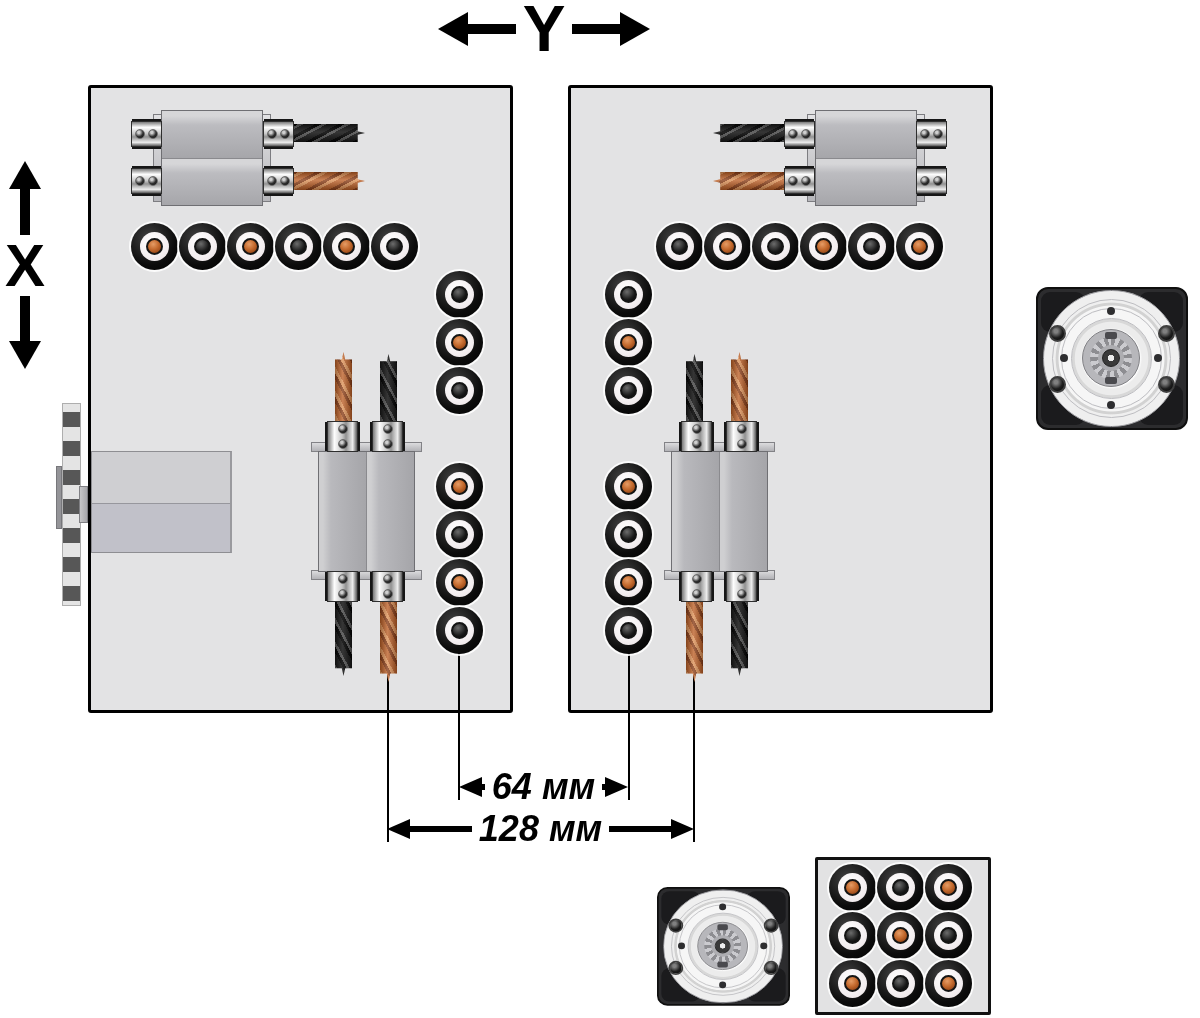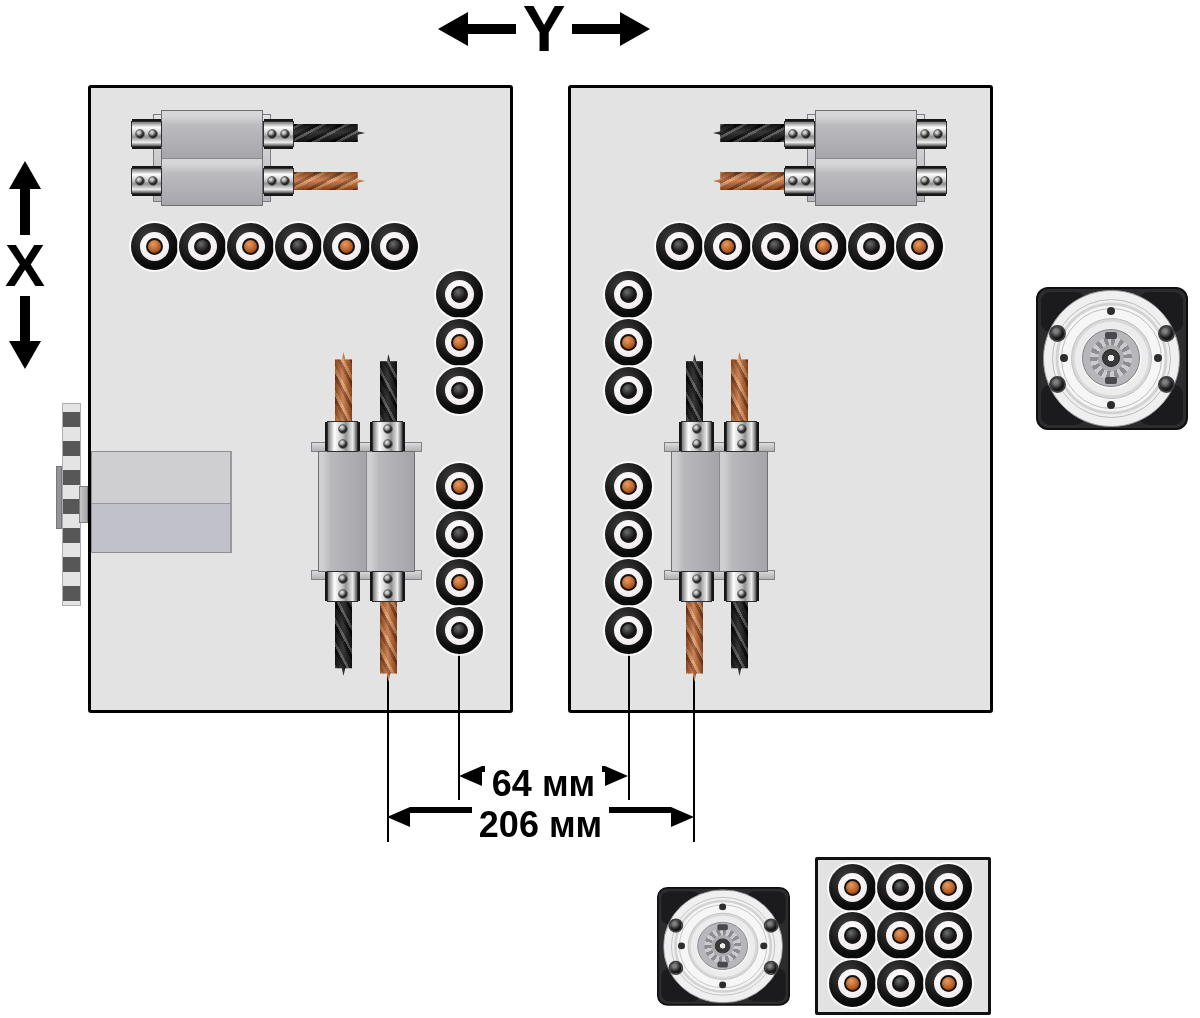--- a/index.html
+++ b/index.html
@@ -69,21 +69,21 @@
   .sawblade{position:absolute;left:63px;top:404px;width:17px;height:201px;z-index:2;
            background:repeating-linear-gradient(180deg,#e4e4e4 0 8px,#575757 8px 23px,#e4e4e4 23px 29px);
            outline:1px solid #aeaeae;}
   .sawbar{position:absolute;left:56px;top:466px;width:6px;height:63px;background:#949498;border:1px solid #77777b;box-sizing:border-box;z-index:1;}
   .sawlink{position:absolute;left:79px;top:486px;width:9px;height:37px;background:linear-gradient(90deg,#c6c6c8,#a6a6aa);border:1px solid #808084;box-sizing:border-box;z-index:2;}
   .sawbody{position:absolute;left:91px;top:451px;width:141px;height:102px;z-index:3;border:1px solid #8e8e92;box-sizing:border-box;
            background:linear-gradient(180deg,#cfcfd2 0 51px,#97979d 51px 52px,#c1c1c9 52px 100%);border-right:2px solid #9a9a9e;}
 
   
   .ext{position:absolute;width:2px;background:#000;z-index:1;}
-  .dim{position:absolute;display:flex;z-index:5;}
+  .dim{position:absolute;display:flex;align-items:center;z-index:5;font-style:italic;}
   .dline{height:6px;background:#000;flex:1;}
   .dhead{width:0;height:0;flex:0 0 auto;}
   .dhead.l{border-top:10px solid transparent;border-bottom:10px solid transparent;border-right:23px solid #000;}
   .dhead.r{border-top:10px solid transparent;border-bottom:10px solid transparent;border-left:23px solid #000;}
   .dlabel{font-size:36px;font-weight:700;color:#000;padding:0 7px;white-space:nowrap;line-height:1;}
 
   
   .yaxis{position:absolute;left:438px;top:0;width:212px;height:58px;display:flex;align-items:center;gap:7px;z-index:5;}
   .harrow{display:flex;align-items:center;flex:1;}
   .aline-h{height:10px;background:#000;flex:1;}
@@ -257,21 +257,21 @@
   <div class="dim" style="left:459px;top:766px;width:169px;height:42px">
     <div class="dhead l"></div>
     <div class="dline"></div>
     <div class="dlabel">64 мм</div>
     <div class="dline"></div>
     <div class="dhead r"></div>
   </div>
   <div class="dim" style="left:387px;top:807px;width:307px;height:44px">
     <div class="dhead l"></div>
     <div class="dline"></div>
-    <div class="dlabel">206 мм</div>
+    <div class="dlabel">128 мм</div>
     <div class="dline"></div>
     <div class="dhead r"></div>
   </div>
 
   <div class="agg" style="left:1036px;top:287px">
     <div class="base"></div>
     <div class="tab" style="left:5px;top:5px"></div>
     <div class="tab" style="left:103px;top:5px"></div>
     <div class="tab" style="left:5px;top:98px"></div>
     <div class="tab" style="left:103px;top:98px"></div>

